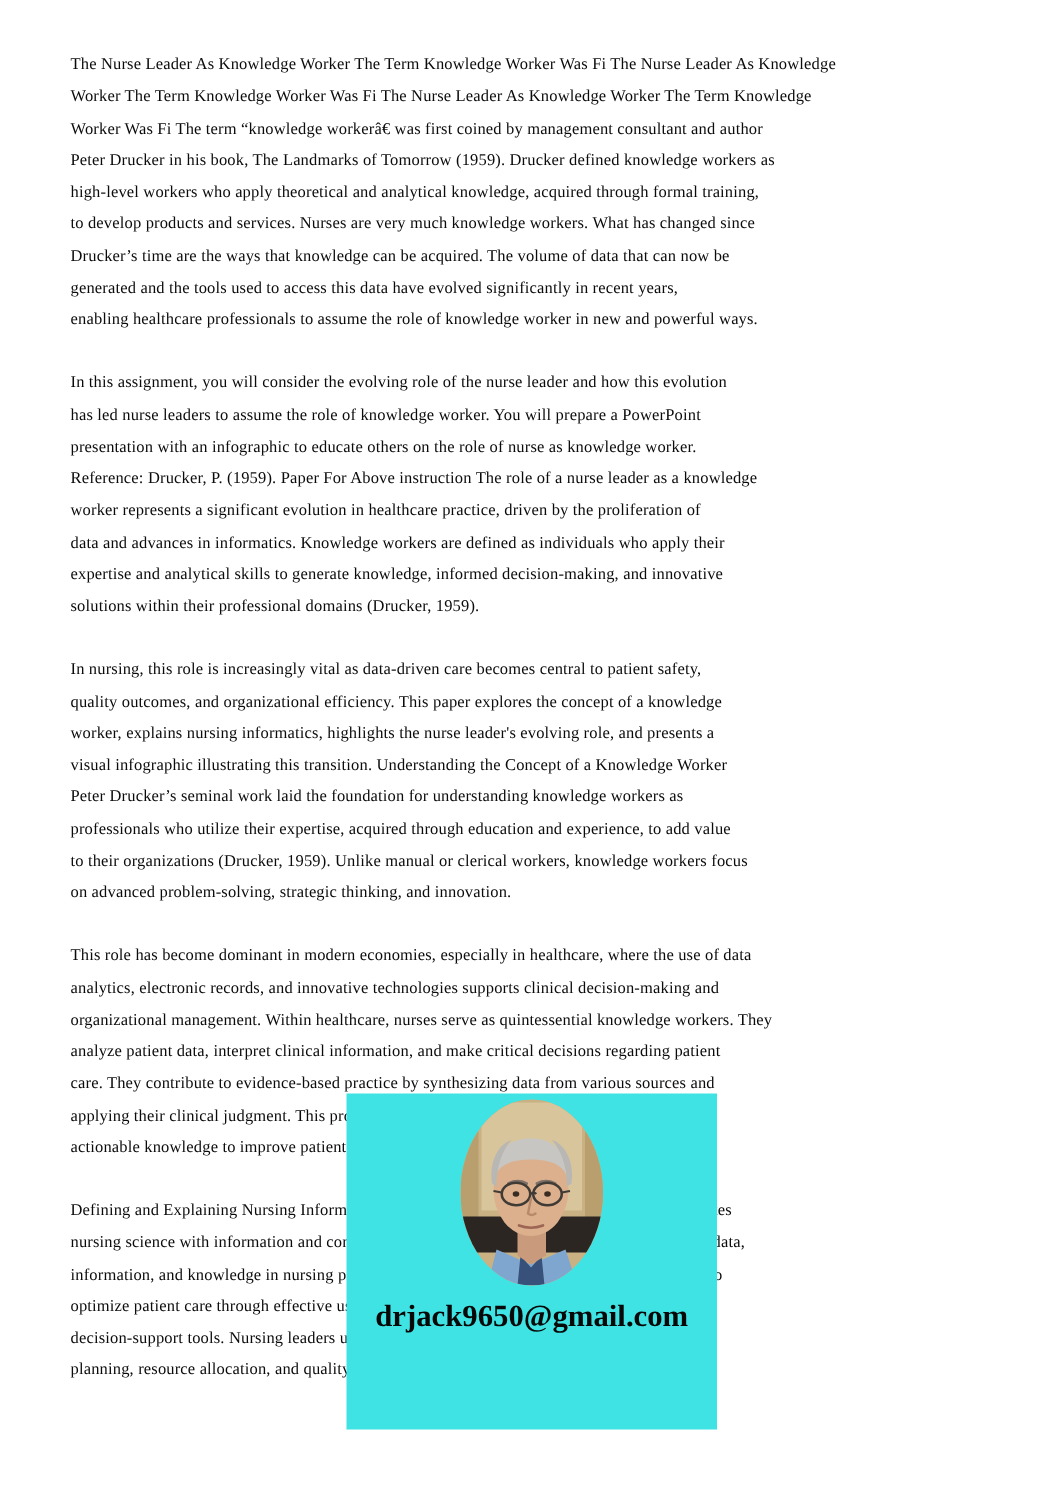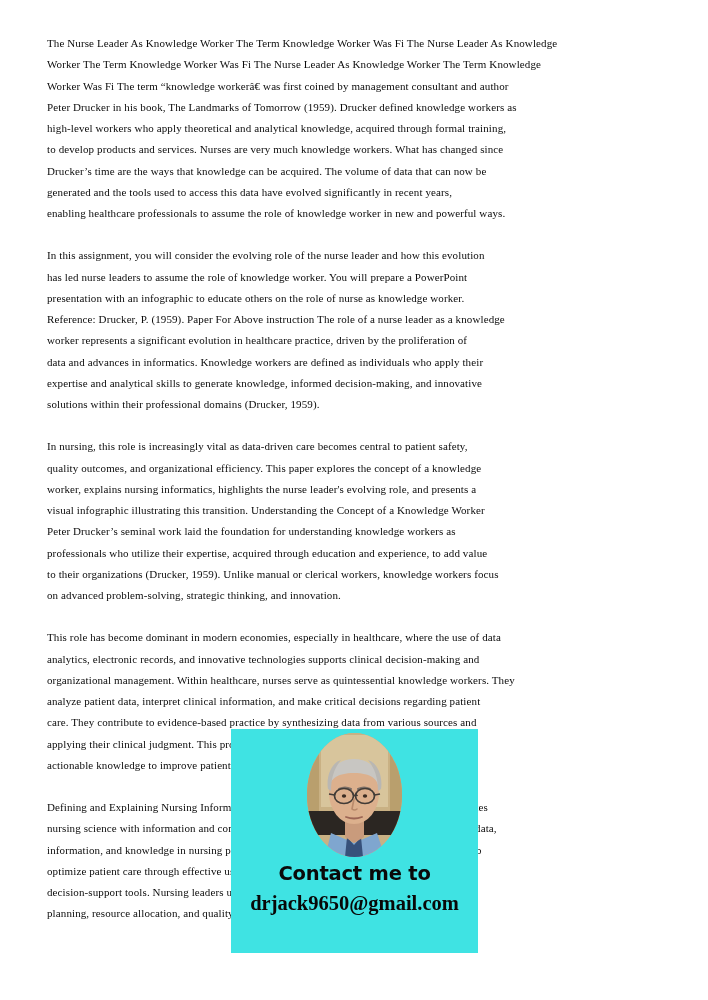--- a/index.html
+++ b/index.html
@@ -173,20 +173,19 @@
         <ellipse cx="37" cy="63" rx="2.2" ry="1.8" fill="#3a2c22"></ellipse>
         <ellipse cx="58" cy="63" rx="2.2" ry="1.8" fill="#3a2c22"></ellipse>
 
         <path d="M47 66 L45 76 q2.5 2 5 0" stroke="#b88a6b" stroke-width="1.6" fill="none" stroke-linecap="round"></path>
 
         <path d="M39 84 q8 3 16 0" stroke="#9c6554" stroke-width="1.8" fill="none" stroke-linecap="round"></path>
       </svg>
     </div>
 
     <div id="contact-lines">
-      <span class="contact-line">Contact me to</span>
     </div>
 
     <div id="contact-email">drjack9650@gmail.com</div>
 
   </div>
 
 </div>
 
 </body></html>

